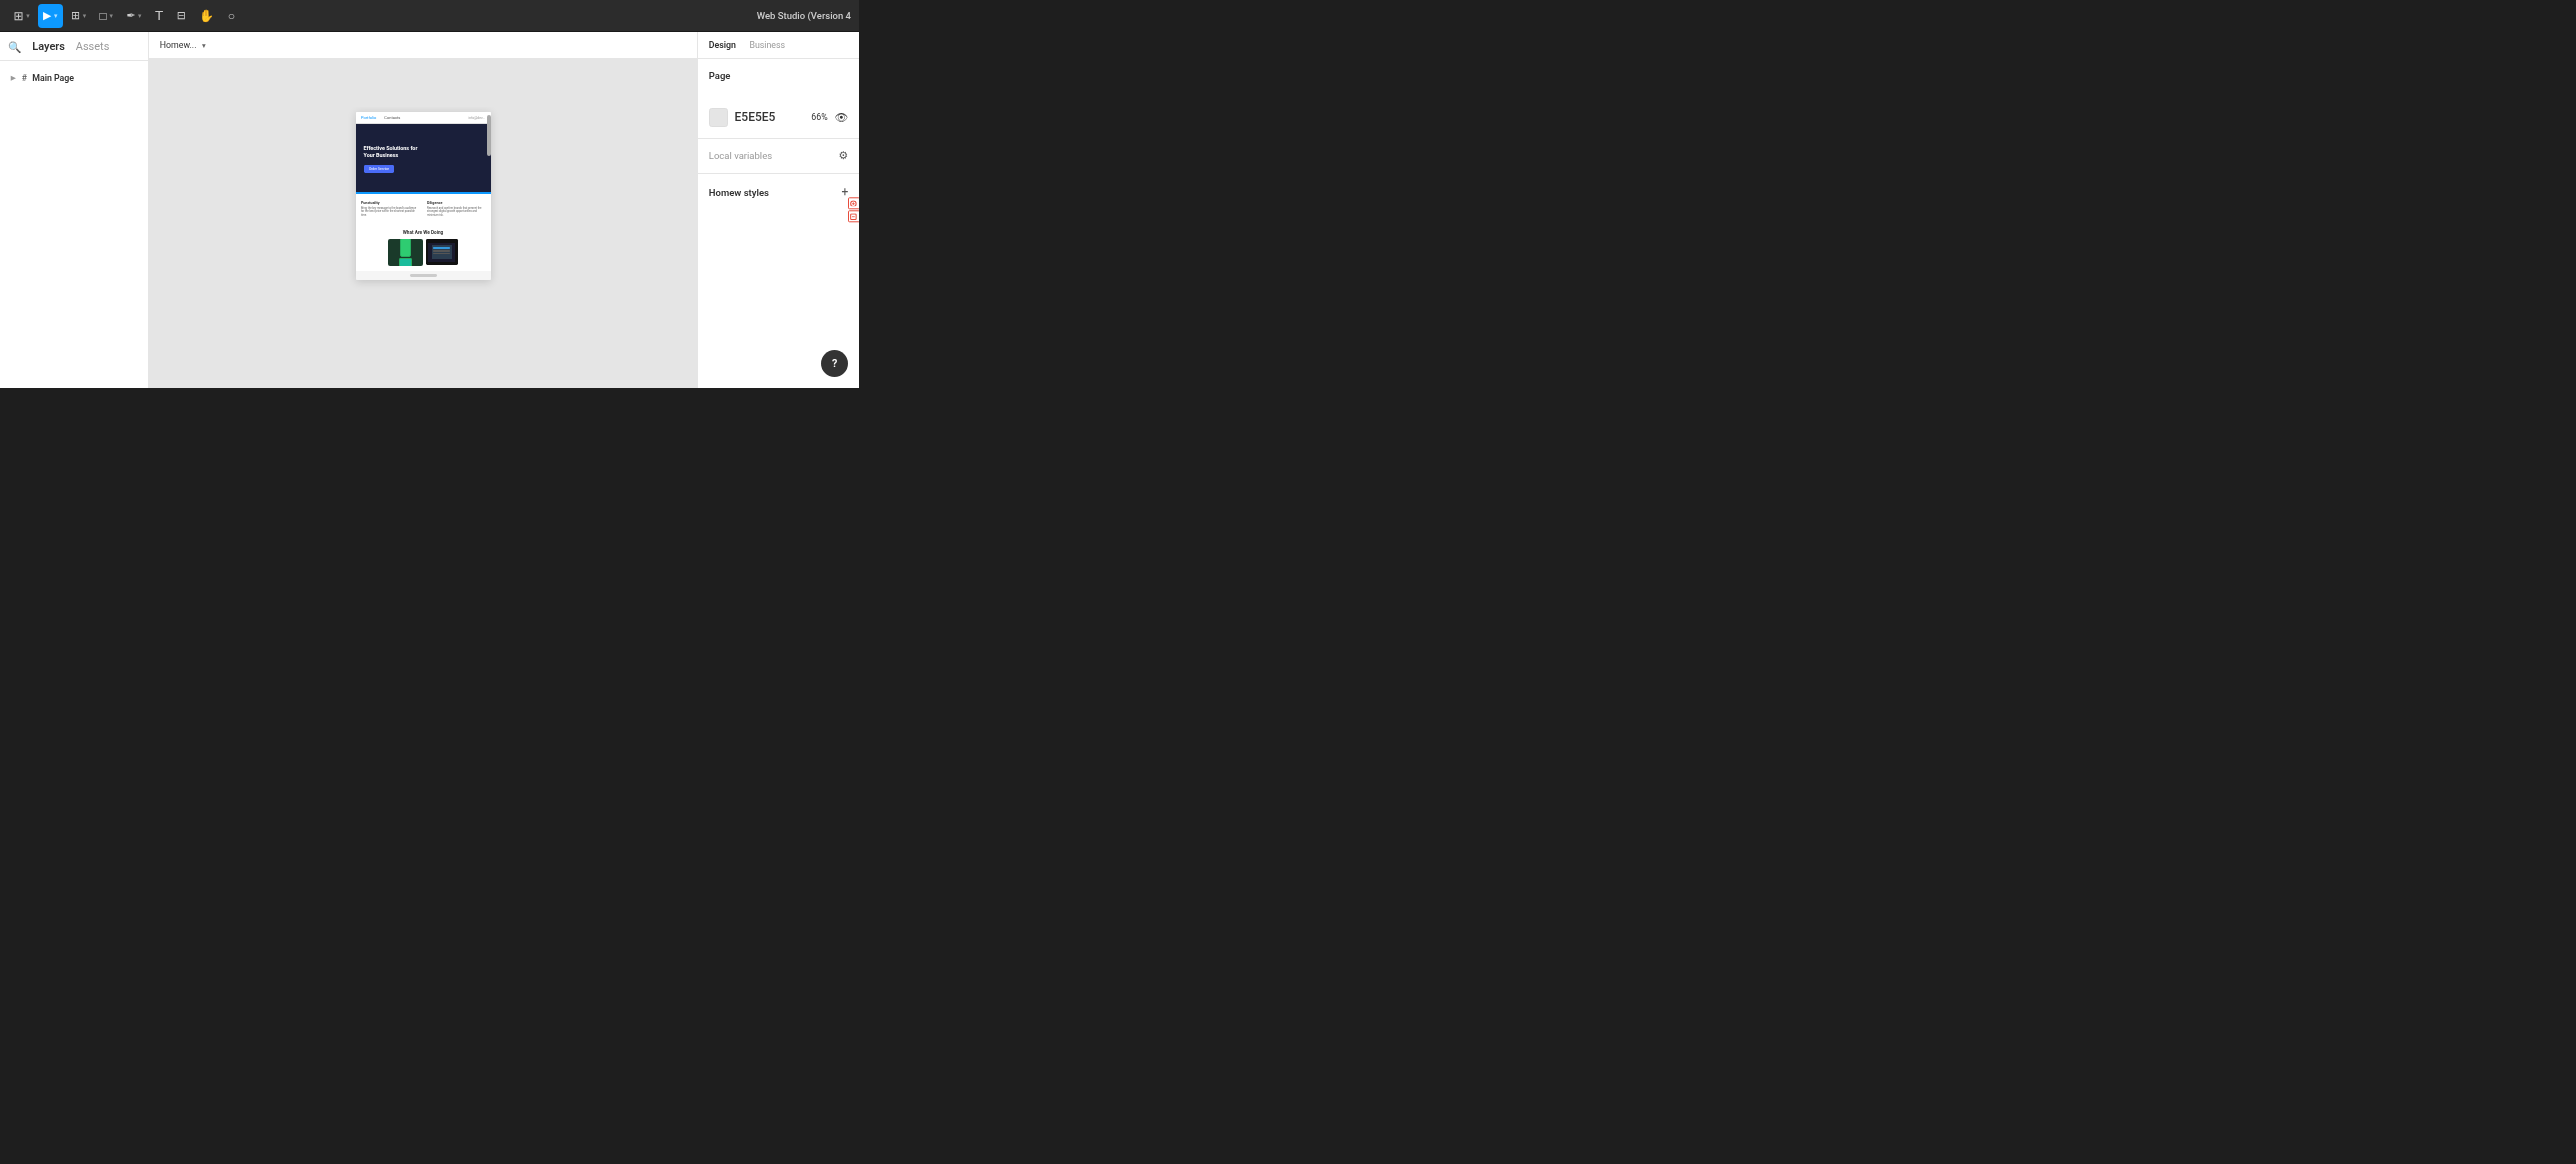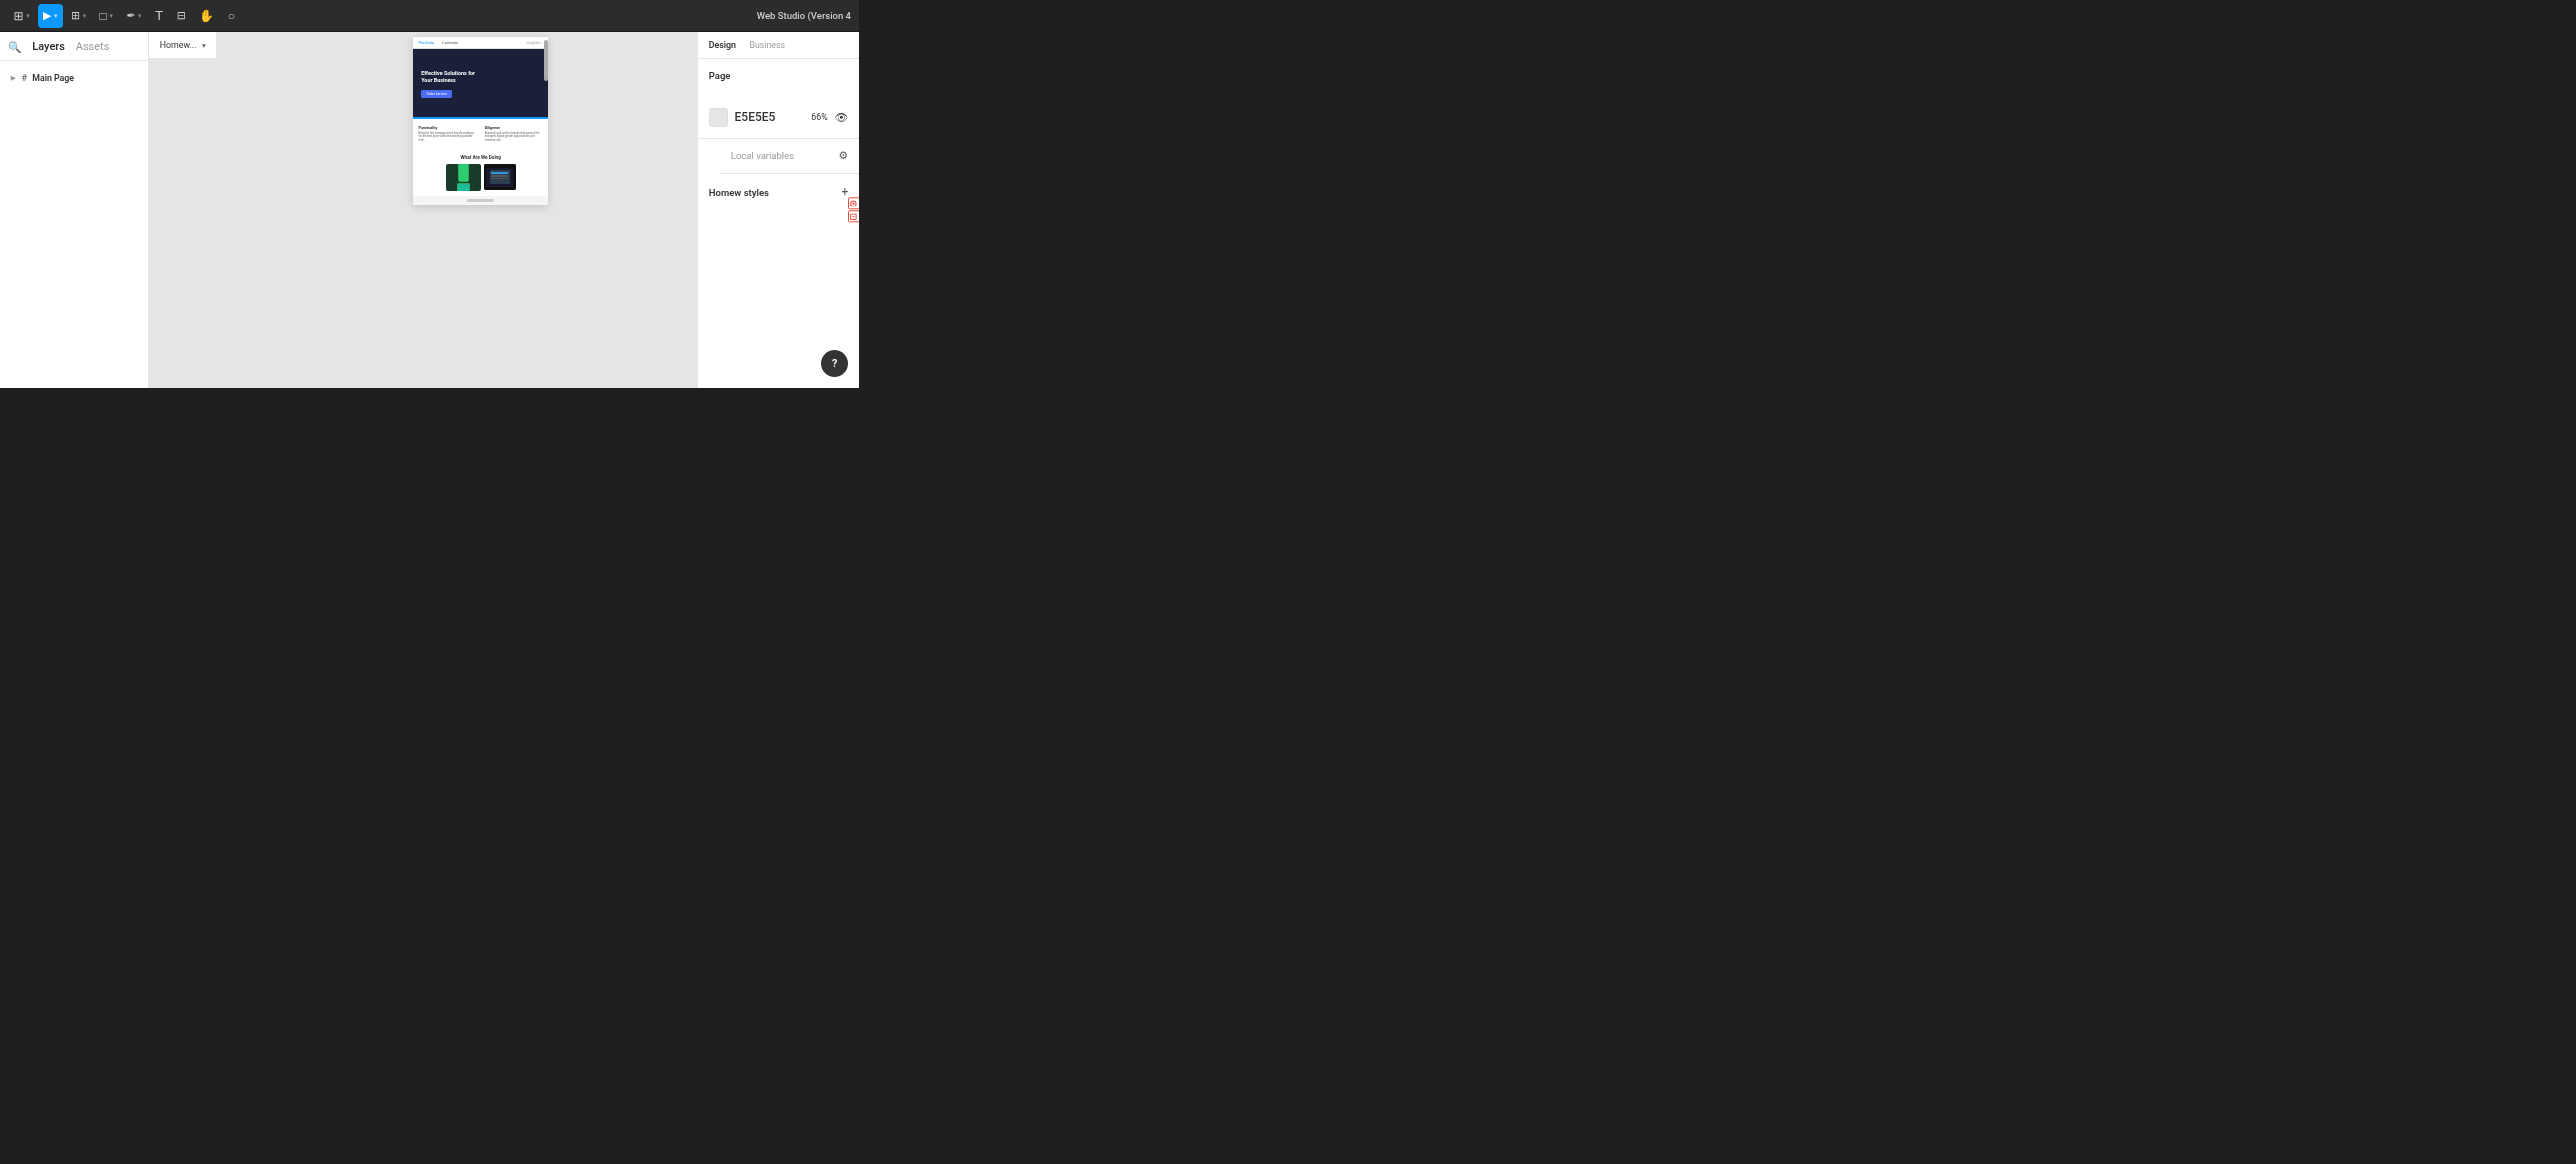--- a/index.html
+++ b/index.html
@@ -338,21 +338,20 @@
       cursor: pointer;
       margin-left: auto;
     }
 
     
     .local-vars-section {
       padding: 10.8px;
       border-bottom: 0.7px solid #e5e5e5;
       display: flex;
       align-items: center;
-      margin-left: 22px;
     }
     .local-vars-title {
       font-size: 9.5px;
       color: #999;
       font-weight: 400;
       flex: 1;
     }
     .sliders-icon {
       font-size: 10.8px;
       color: #555;
@@ -480,21 +479,21 @@
 
     <div class="layer-list">
       <div class="layer-item">
         <span class="layer-chevron">▶</span>
         <span class="layer-icon">#</span>
         <span class="layer-label">Main Page</span>
       </div>
     </div>
   </div>
 
-  <div style="flex:1; display:flex; background:#e5e5e5;gap:48px;">
+  <div style="flex:1; display:flex; flex-direction:column; background:#e5e5e5;gap:48px;">
 
     <div style="height:27px; background:#fff; border-bottom:0.7px solid #e5e5e5; display:flex; align-items:center; padding:0 10.8px; gap:5.4px; cursor:pointer;">
       <span style="font-size:8.8px; color:#333;">Homew...</span>
       <span style="font-size:7.4px; color:#666;">▾</span>
     </div>
 
     <div class="center-area">
 
       <div class="canvas-preview">
 

